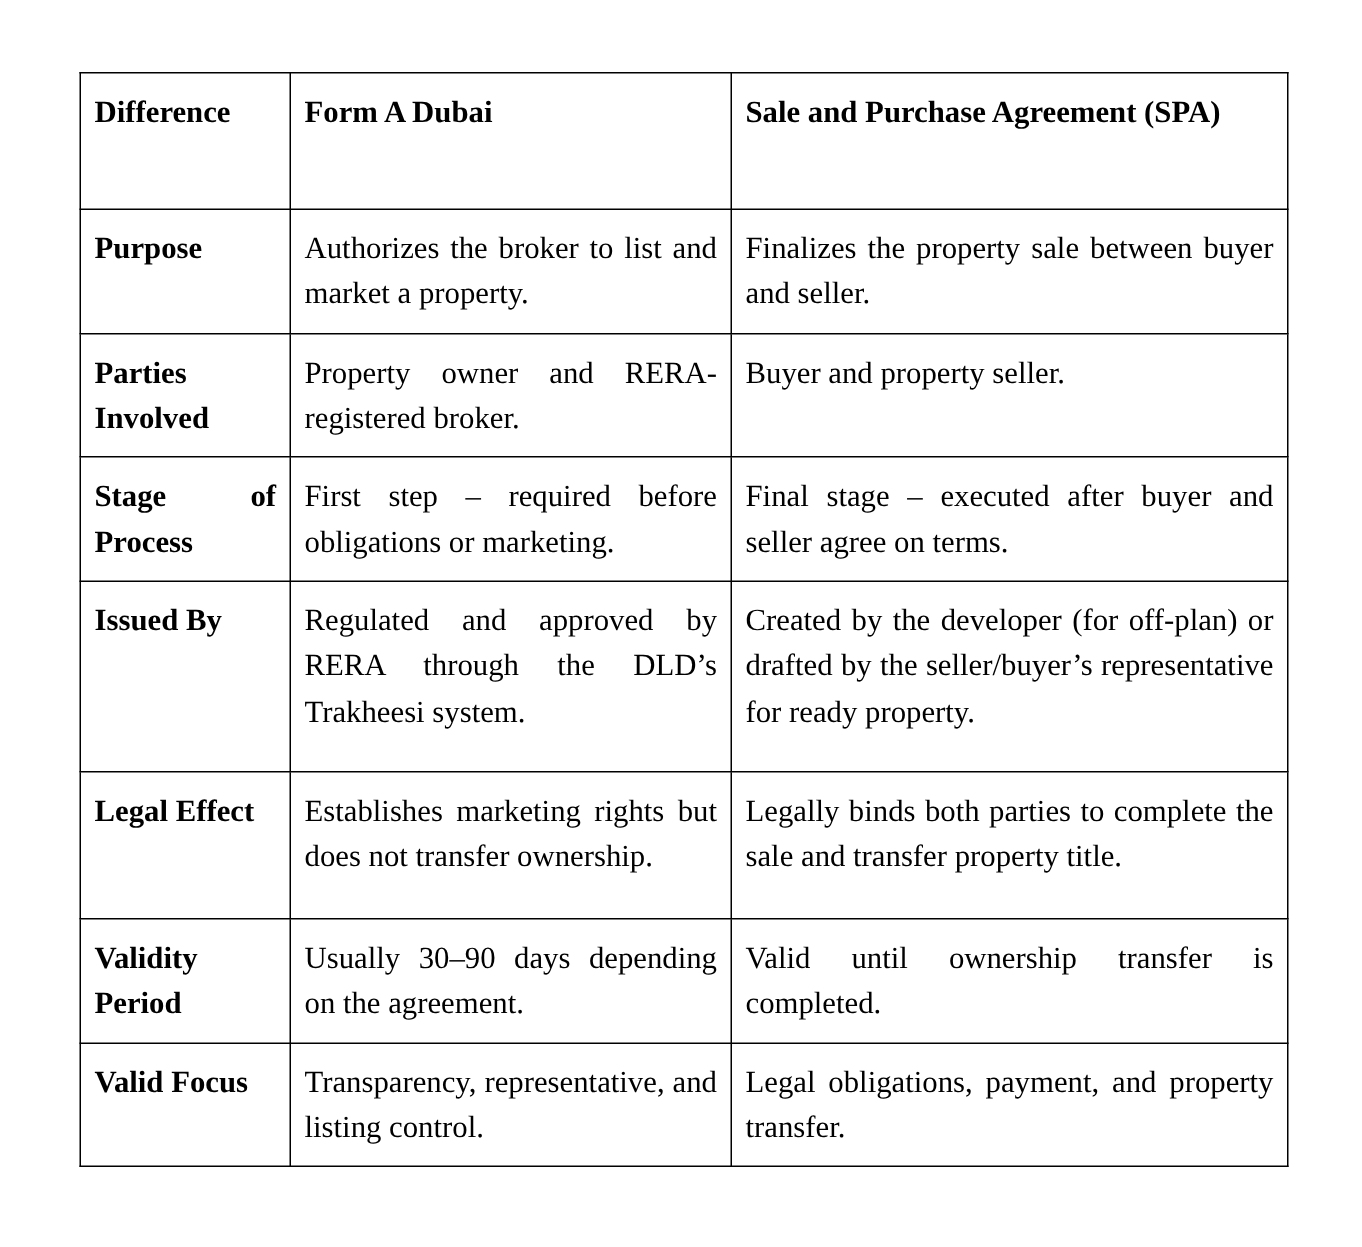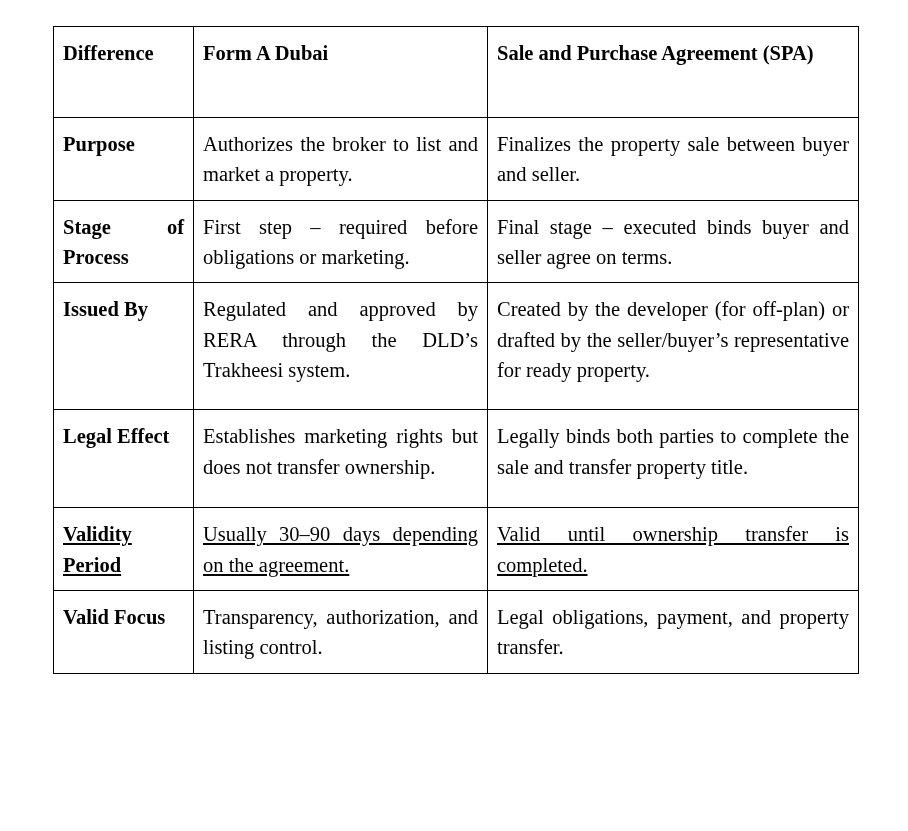--- a/index.html
+++ b/index.html
@@ -18,21 +18,21 @@
   .page {
     position: relative;
     width: 908px;
     height: 831px;
     background: #ffffff;
   }
 
   .comparison-table {
     position: absolute;
     left: 53px;
-    top: 26px;
+    top: 48px;
     width: 805px;
     border-collapse: collapse;
     table-layout: fixed;
     background: #ffffff;
   }
 
   .comparison-table td {
     border: 1px solid #000000;
     vertical-align: top;
     padding: 11px 9px 10px 9px;
@@ -59,21 +59,21 @@
   .row-label {
     font-weight: bold;
   }
 
   
   .row-purpose td        { height: 55px; }
   .row-parties td        { height: 57px; }
   .row-stage td          { height: 56px; }
   .row-issued td         { height: 105px; }
   .row-legal td          { height: 76px; }
-  .row-validity td       { height: 52px; text-decoration: underline; }
+  .row-validity td       { height: 52px; }
   .row-main-focus td     { height: 56px; }
 
   
   .cell-text {
     display: block;
     text-align: justify;
     text-justify: inter-word;
   }
   .cell-text:last-child {
     text-align-last: left;
@@ -109,30 +109,41 @@
           <span class="cell-text">Purpose</span>
         </td>
         <td>
           <span class="cell-text">Authorizes the broker to list and market a property.</span>
         </td>
         <td>
           <span class="cell-text">Finalizes the property sale between buyer and seller.</span>
         </td>
       </tr>
 
+      <tr class="row-parties">
+        <td class="row-label">
+          <span class="cell-text">Parties Involved</span>
+        </td>
+        <td>
+          <span class="cell-text">Property owner and RERA-registered broker.</span>
+        </td>
+        <td>
+          <span class="cell-text">Buyer and property seller.</span>
+        </td>
+      </tr>
 
       <tr class="row-stage">
         <td class="row-label">
           <span class="cell-text">Stage of Process</span>
         </td>
         <td>
           <span class="cell-text">First step – required before obligations or marketing.</span>
         </td>
         <td>
-          <span class="cell-text">Final stage – executed binds buyer and seller agree on terms.</span>
+          <span class="cell-text">Final stage – executed after buyer and seller agree on terms.</span>
         </td>
       </tr>
 
       <tr class="row-issued">
         <td class="row-label">
           <span class="cell-text">Issued By</span>
         </td>
         <td>
           <span class="cell-text">Regulated and approved by RERA through the DLD’s Trakheesi system.</span>
         </td>
@@ -163,21 +174,21 @@
         <td>
           <span class="cell-text">Valid until ownership transfer is completed.</span>
         </td>
       </tr>
 
       <tr class="row-main-focus">
         <td class="row-label">
           <span class="cell-text">Valid Focus</span>
         </td>
         <td>
-          <span class="cell-text">Transparency, authorization, and listing control.</span>
+          <span class="cell-text">Transparency, representative, and listing control.</span>
         </td>
         <td>
           <span class="cell-text">Legal obligations, payment, and property transfer.</span>
         </td>
       </tr>
 
     </tbody>
   </table>
 
 </div>

